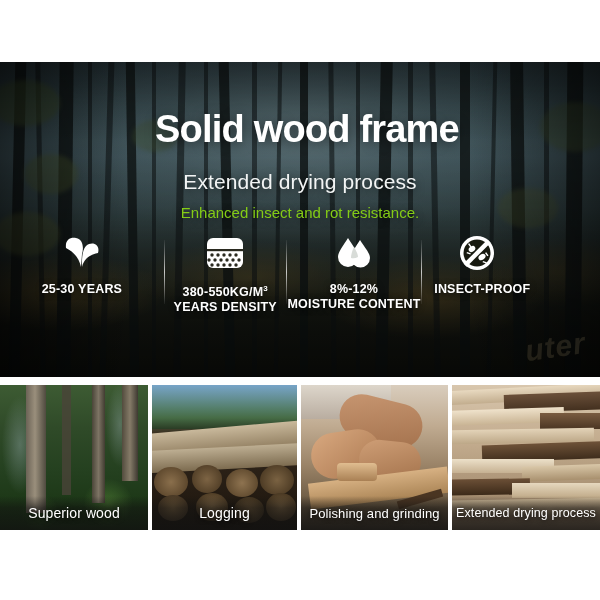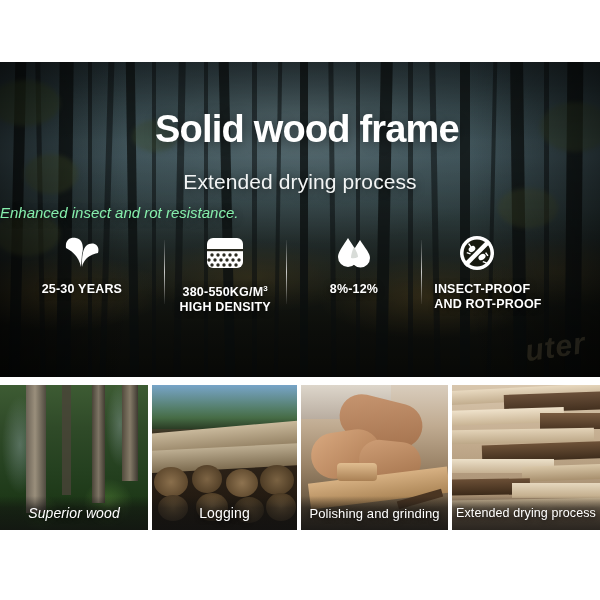--- a/index.html
+++ b/index.html
@@ -57,24 +57,23 @@
     color:#ffffff;font-size:38px;font-weight:bold;letter-spacing:-.8px;
     text-shadow:0 2px 12px rgba(0,0,0,.55);
     padding-left:7px;
   }
   .subhead{
     position:absolute;left:0;top:108px;width:600px;text-align:center;
     color:#f2f4f4;font-size:21px;font-weight:500;letter-spacing:.1px;
     text-shadow:0 2px 9px rgba(0,0,0,.6);
   }
   .tagline{
-    position:absolute;left:0;top:142px;width:600px;text-align:left;
-    color:#86efac;font-size:15px;font-weight:400;
+    position:absolute;left:0;top:142px;width:600px;text-align:center;
+    color:#84cc16;font-size:15px;font-weight:400;
     text-shadow:0 2px 9px rgba(0,0,0,.6);
-    font-style:italic;
   }
 
   
   .features{
     position:absolute;left:0;top:170px;width:600px;height:120px;
     display:flex;align-items:flex-start;
   }
   .feature{position:relative;display:flex;flex-direction:column;align-items:center;}
   .f1{width:168px;}
   .f2{width:124px;}
@@ -99,21 +98,21 @@
     color:rgba(224,200,150,.13);font-size:30px;font-style:italic;
     font-weight:bold;letter-spacing:1px;transform:rotate(-8deg);
     pointer-events:none;
   }
 
   
   .panels{position:absolute;left:0;top:385px;width:600px;height:145px;}
   .panel{
     position:absolute;top:0;height:145px;overflow:hidden;background:#1a1a16;
   }
-  .p1{left:0;width:148px;font-style:italic;}
+  .p1{left:0;width:148px;}
   .p2{left:152px;width:145px;}
   .p3{left:301px;width:147px;}
   .p4{left:452px;width:148px;}
   .pbg{position:absolute;inset:0;}
   .cap{
     position:absolute;left:0;right:0;bottom:0;height:34px;
     background:linear-gradient(180deg,rgba(18,18,18,.0) 0%,rgba(18,18,18,.55) 35%,rgba(18,18,18,.8) 100%);
     display:flex;align-items:center;justify-content:center;
   }
   .cap span{
@@ -214,34 +213,35 @@
                   <circle cx="3" cy="24" r="1.7"></circle>
                 <circle cx="6" cy="29" r="1.7"></circle>
                   <circle cx="12" cy="29" r="1.7"></circle>
                 <circle cx="18" cy="29" r="1.7"></circle>
                   <circle cx="24" cy="29" r="1.7"></circle>
                 <circle cx="30" cy="29" r="1.7"></circle>
               </g>
             </svg>
           </div>
           <div class="flabel"><span>380-550KG/M</span><span class="sup">3</span></div>
-          <div class="flabel">HIGH DENSITY</div>
+          <div class="flabel">YEARS DENSITY</div>
         </div>
 
         <div class="divider"></div>
 
         <div class="feature f3">
           <div class="ficon">
             <svg width="40" height="34" viewBox="0 0 40 34">
               <path d="M14 2 C9 10 4 16 4 21 A10 10 0 0 0 24 21 C24 16 19 10 14 2 Z" fill="#fff"></path>
               <path d="M26 4 C21 12 17 17 17 22 A9.5 9.5 0 0 0 36 22 C36 17 31 12 26 4 Z" fill="#fff"></path>
               <path d="M17 22 A9.5 9.5 0 0 0 24 21 C24 18 22 14.5 20 11 C18 15 17 19 17 22 Z" fill="#d8dcd8"></path>
             </svg>
           </div>
           <div class="flabel">8%-12%</div>
+          <div class="flabel">MOISTURE CONTENT</div>
         </div>
 
         <div class="divider"></div>
 
         <div class="feature f4">
           <div class="ficon">
             <svg width="38" height="38" viewBox="0 0 38 38">
               <circle cx="19" cy="19" r="17" fill="#fff"></circle>
               <circle cx="19" cy="19" r="13.5" fill="#17190f"></circle>
               <g fill="#fff">
@@ -250,21 +250,20 @@
                 <rect x="10" y="10" width="1.5" height="4" transform="rotate(-35 10 10)"></rect>
                 <rect x="27" y="19" width="1.5" height="4" transform="rotate(-35 27 19)"></rect>
                 <rect x="9" y="18" width="4" height="1.3" transform="rotate(20 9 18)"></rect>
                 <rect x="25" y="27" width="4" height="1.3" transform="rotate(20 25 27)"></rect>
               </g>
               <rect x="17" y="2" width="4.4" height="34" fill="#fff" transform="rotate(45 19 19)"></rect>
               <rect x="17.9" y="4" width="2.6" height="30" fill="#17190f" transform="rotate(45 19 19)" opacity="0"></rect>
             </svg>
           </div>
           <div class="flabel">INSECT-PROOF</div>
-          <div class="flabel">AND ROT-PROOF</div>
         </div>
 
       </div>
 
       <div class="watermark">uter</div>
     </div>
   </div>
 
   <div class="panels">
 

